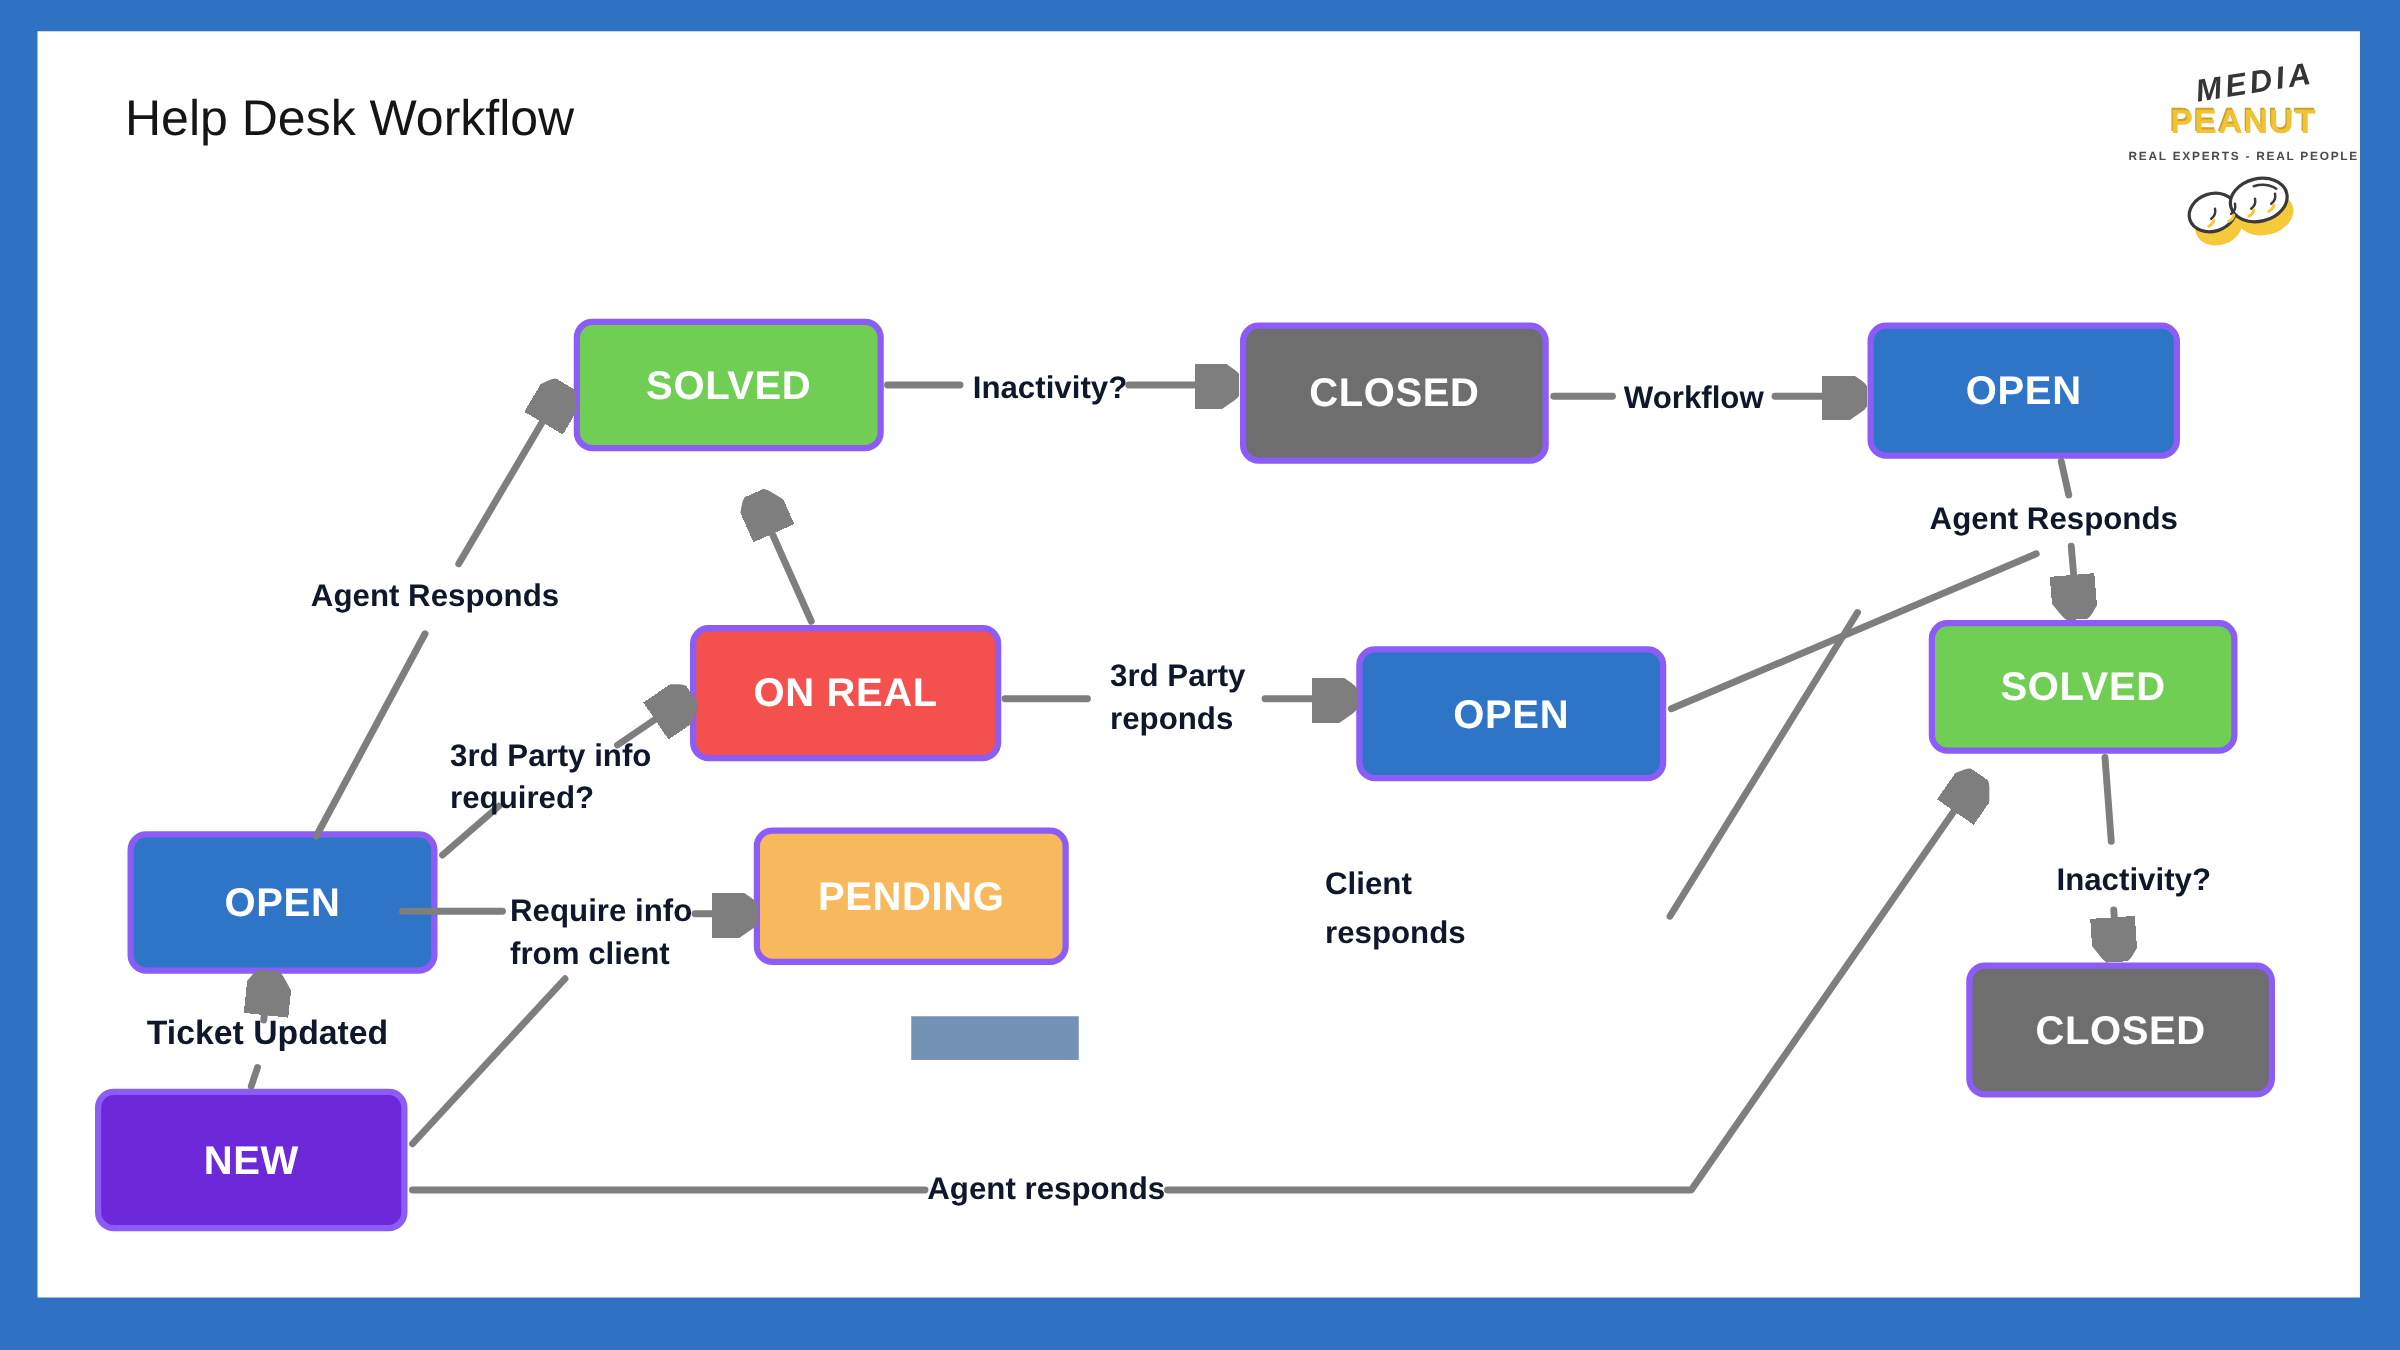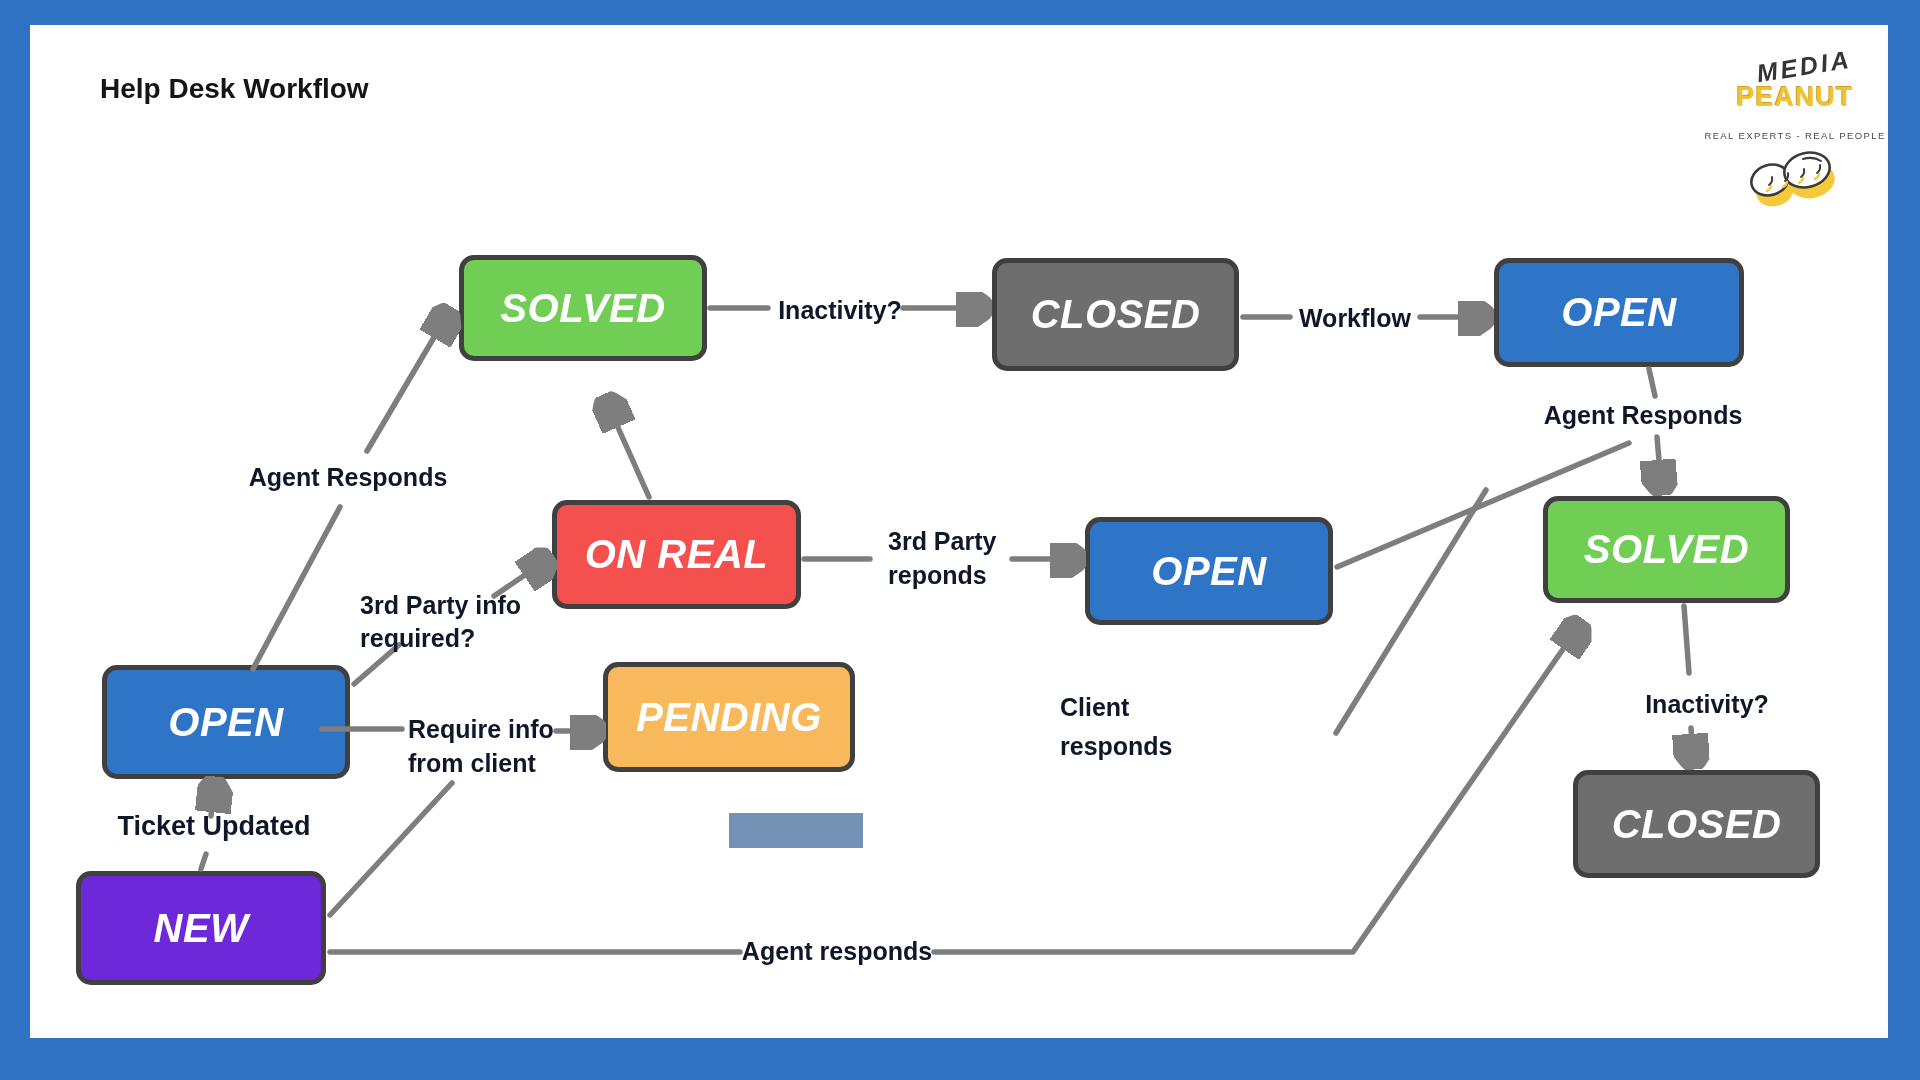--- a/index.html
+++ b/index.html
@@ -8,42 +8,42 @@
     background:#ffffff;
     font-family:"Liberation Sans","DejaVu Sans",sans-serif;
   }
   .frame{
     position:absolute;inset:0;pointer-events:none;z-index:50;
     border-style:solid;border-color:#2F72C3;
     border-top-width:25px;border-left-width:30px;border-right-width:32px;border-bottom-width:42px;
   }
   .title{
     position:absolute;left:100px;top:73px;margin:0;
-    font-size:28px;font-weight:700;color:#151515;letter-spacing:0;
+    font-size:40px;font-weight:400;color:#151515;letter-spacing:0;
   }
   
   .logo{position:absolute;left:1695px;top:52px;width:200px;text-align:center;}
   .logo-media{
     font-size:25px;font-weight:700;font-style:italic;color:#353535;
     letter-spacing:3px;transform:rotate(-9deg);margin-left:18px;
   }
   .logo-peanut{
     font-size:27px;font-weight:800;color:#F2C233;letter-spacing:1px;margin-top:1px;
     text-shadow:-1px -1px 0 #caa22a;
   }
   .logo-tagline{
-    font-size:9.5px;font-weight:400;color:#4a4a4a;letter-spacing:1.4px;margin-top:17px;
+    font-size:9.5px;font-weight:700;color:#4a4a4a;letter-spacing:1.4px;margin-top:7px;
   }
   .logo-peanut-svg{display:block;margin:6px auto 0 auto;}
   
   .node{
     position:absolute;box-sizing:border-box;
-    border:5px solid #404040;border-radius:15px;
+    border:5px solid #8b5cf6;border-radius:15px;
     display:flex;align-items:center;justify-content:center;
-    color:#ffffff;font-weight:700;font-size:40px;letter-spacing:0.5px;font-style:italic;
+    color:#ffffff;font-weight:700;font-size:32px;letter-spacing:0.5px;
   }
   .accent-rect{position:absolute;left:729px;top:813px;width:134px;height:35px;background:#7491B6;}
   
   .lbl{
     position:absolute;font-weight:700;font-size:25px;color:#0f172a;
     line-height:1.25;white-space:nowrap;z-index:10;
   }
   .lbl-inactivity-top{left:770px;top:295px;width:140px;text-align:center;}
   .lbl-response{left:1288px;top:303px;width:134px;text-align:center;}
   .lbl-agent-right{left:1518px;top:400px;width:250px;text-align:center;}

